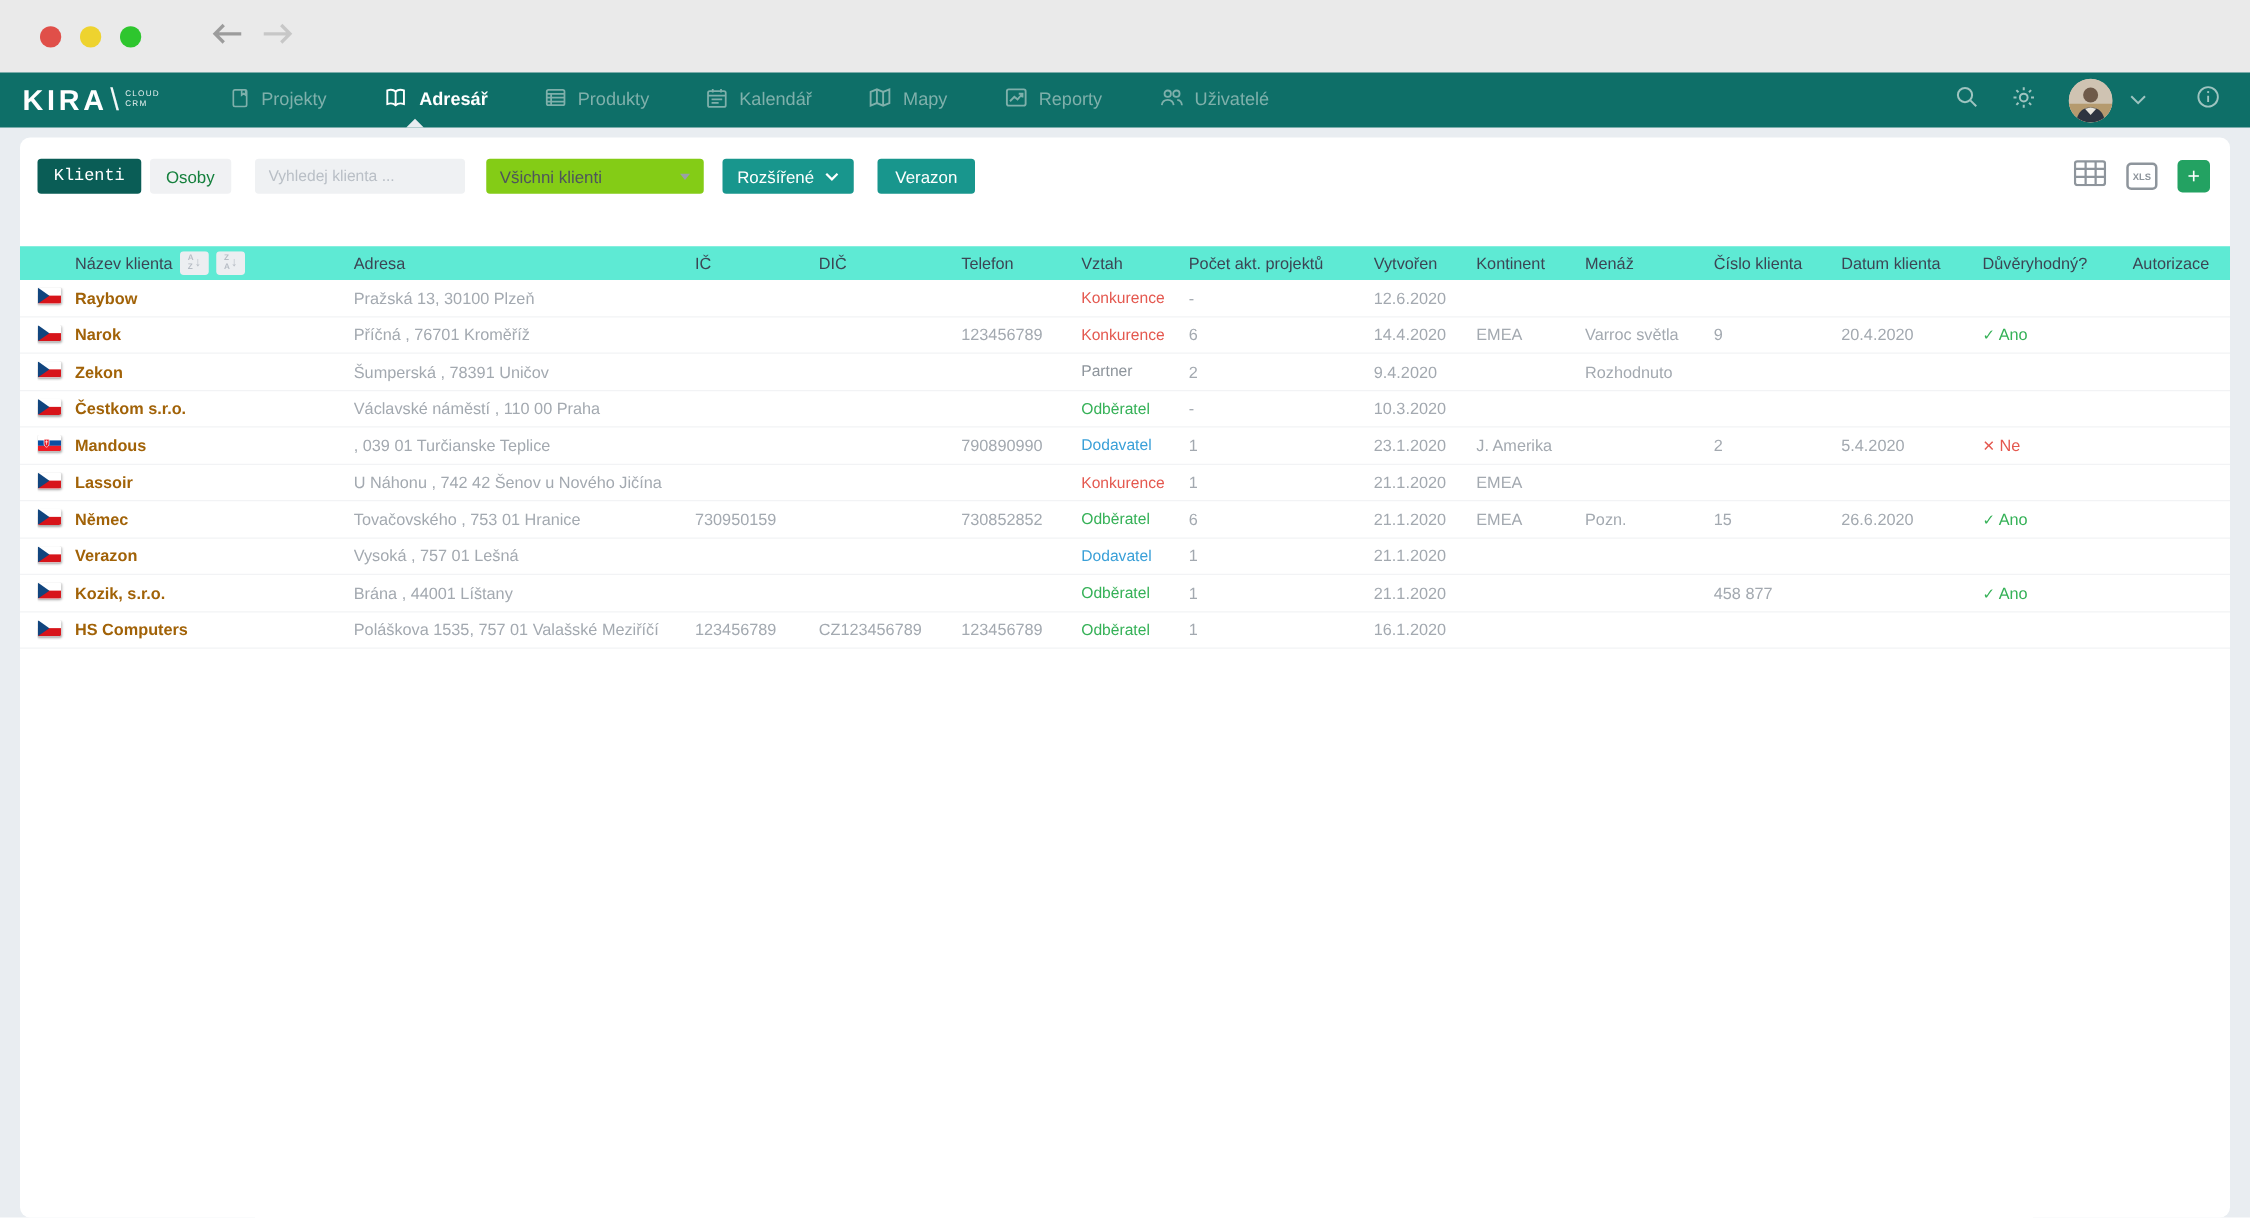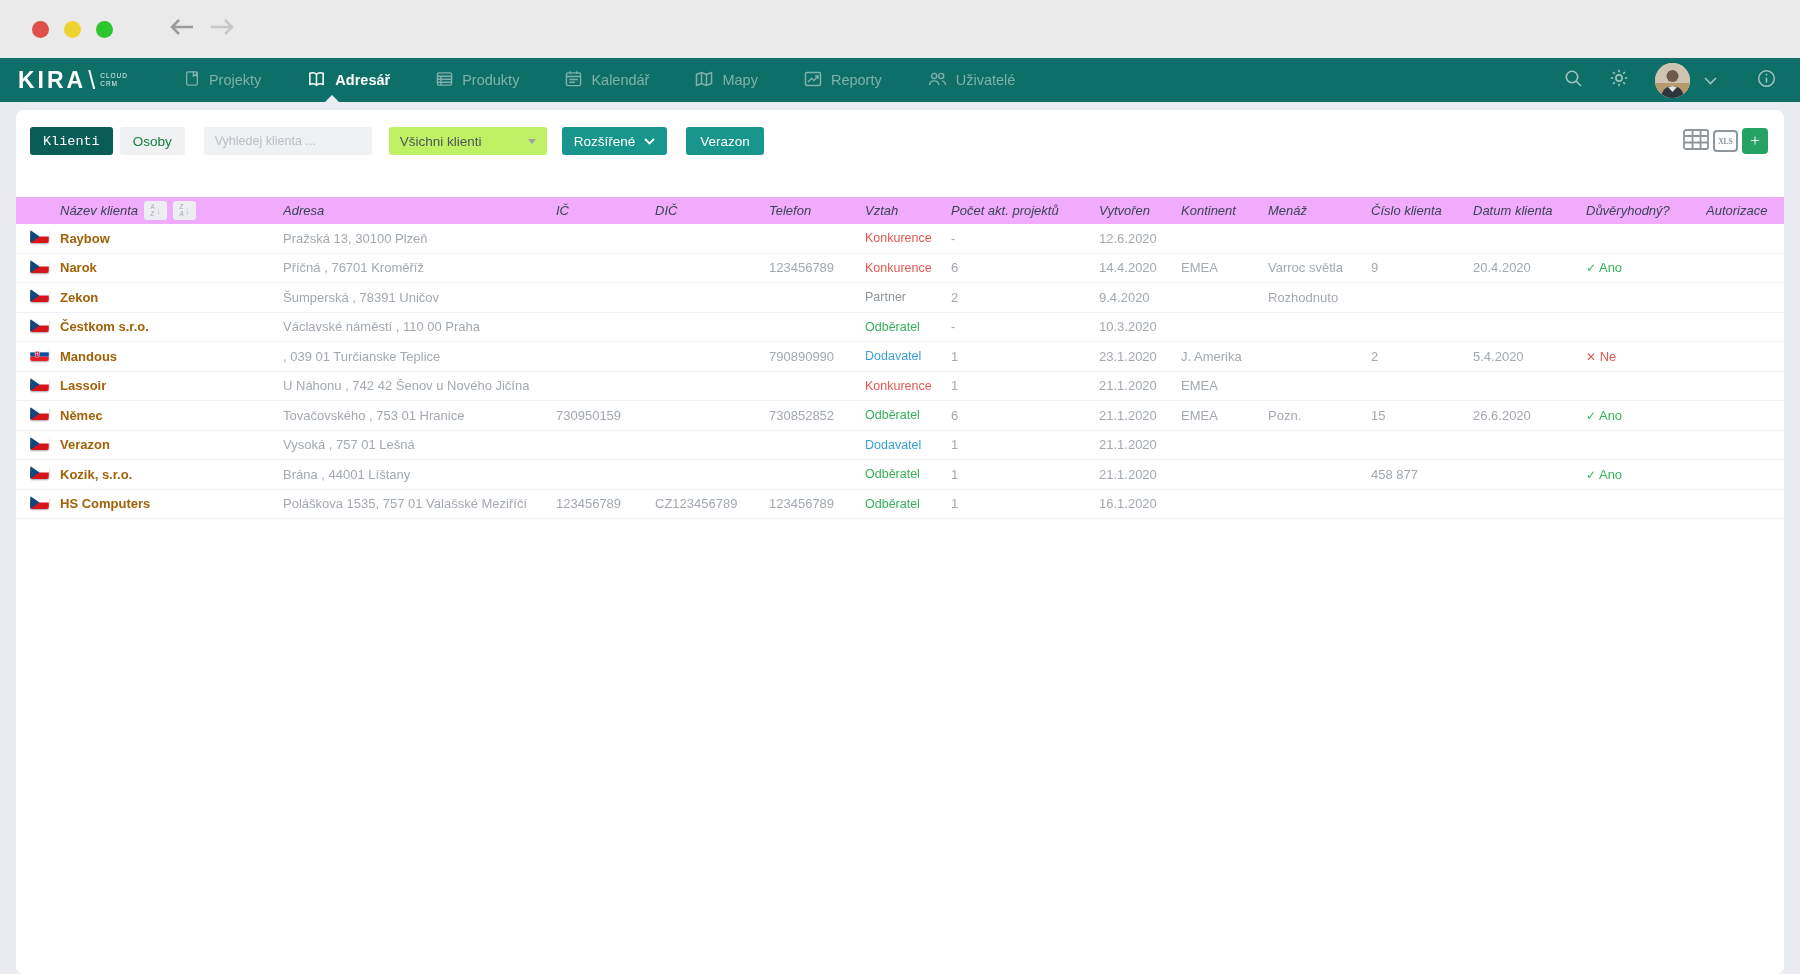--- a/index.html
+++ b/index.html
@@ -35,35 +35,35 @@
   .card { position:absolute; left:16px; right:16px; top:110px; bottom:0; background:#fff; border-radius:8px; }
 
   
   .toolbar { display:flex; align-items:center; padding:17px 16px 0 14px; }
   .btn { height:28px; border:none; border-radius:3px; font-size:13.5px; font-family:inherit; cursor:pointer; }
   .btn-klienti { background:#0a5d56; color:#fff; padding:0 13px;font-family:Liberation Mono, monospace; }
   .btn-osoby { background:#f0f1f3; color:#15803d; padding:0 13px; margin-left:7px; }
   .search-input { margin-left:19px; width:168px; height:28px; background:#eff1f3; border:none; border-radius:3px;
                   padding:0 11px; font-size:12.5px; color:#701a75; outline:none; font-family:inherit; }
   .search-input::placeholder { color:#b9bfc6; }
-  .dropdown { margin-left:17px; width:158px; height:28px; background:#bef264; border-radius:3px; display:flex;
+  .dropdown { margin-left:17px; width:174px; height:28px; background:#84cc16; border-radius:3px; display:flex;
               align-items:center; justify-content:space-between; padding:0 11px; font-size:13.5px; color:#4e555c; cursor:pointer; }
   .dd-caret { width:0; height:0; border-left:4px solid transparent; border-right:4px solid transparent; border-top:5px solid #9aa0a6; }
   .btn-advanced { margin-left:15px; background:#18968d; color:#fff; padding:0 12px; display:flex; align-items:center; gap:9px; }
   .btn-hledat { margin-left:19px; background:#18968d; color:#fff; padding:0 14px; }
-  .toolbar-right { margin-left:auto; display:flex; align-items:center; gap:4px;font-family:Liberation Serif, serif; }
+  .toolbar-right { margin-left:auto; display:flex; align-items:center; gap:16px; }
   .icon-xls { width:25px; height:22px; border:2px solid #8e959c; border-radius:4px; display:flex; align-items:center; justify-content:center; }
   .xls-text { font-size:7.5px; font-weight:700; color:#8e959c; background:#fff; padding:0 1px; letter-spacing:0; }
   .btn-add { width:26px; height:26px; background:#23a262; border-radius:4px; color:#fff; font-size:17px; line-height:1;
              display:flex; align-items:center; justify-content:center; padding-bottom:1px; }
 
   
   .table { margin-top:42px; --cols:30px 223px 273px 99px 114px 96px 86px 148px 82px 87px 103px 102px 113px 120px 1fr; }
-  .thead { display:grid; grid-template-columns:var(--cols); background:#f0abfc; height:27px; align-items:center;
-           padding-left:14px; font-size:13px; color:#3c4554;font-style:italic; }
+  .thead { display:grid; grid-template-columns:var(--cols); background:#5eead4; height:27px; align-items:center;
+           padding-left:14px; font-size:13px; color:#3c4554; }
   .hcell { white-space:nowrap; overflow:hidden; }
   .hname { display:flex; align-items:center; gap:6px; }
   .sort-btn { width:23px; height:19px; background:#eceef1; border-radius:3px; display:inline-flex; align-items:center;
               justify-content:center; gap:1px; color:#b6bcc4; cursor:pointer; }
   .sort-letters { display:flex; flex-direction:column; font-size:6.5px; font-weight:700; line-height:1; }
   .sort-arrow { font-size:10px; line-height:1; }
   .tbody {}
   .trow { display:grid; grid-template-columns:var(--cols); height:29.5px; align-items:center; padding-left:14px;
           border-bottom:1px solid #f2f3f5; font-size:13px; color:#a3a9b0; }
   .cell { white-space:nowrap; overflow:hidden; padding-right:8px; }

